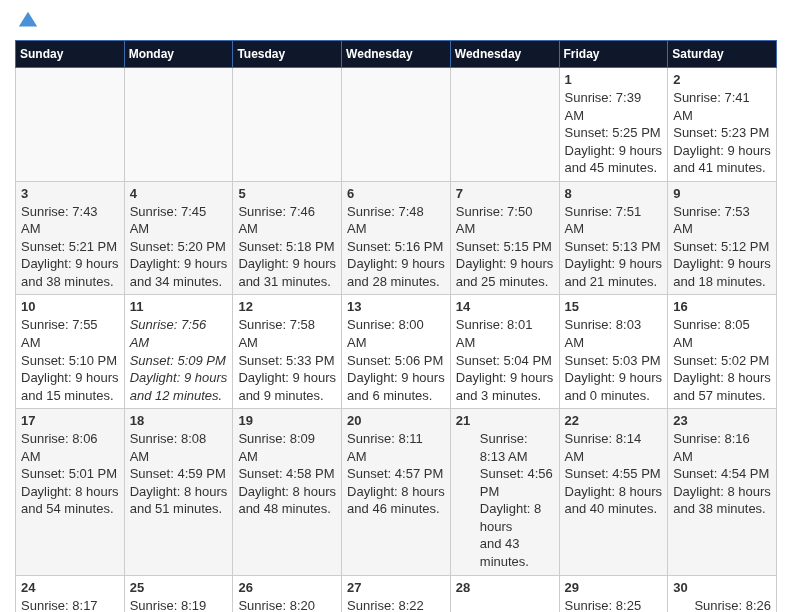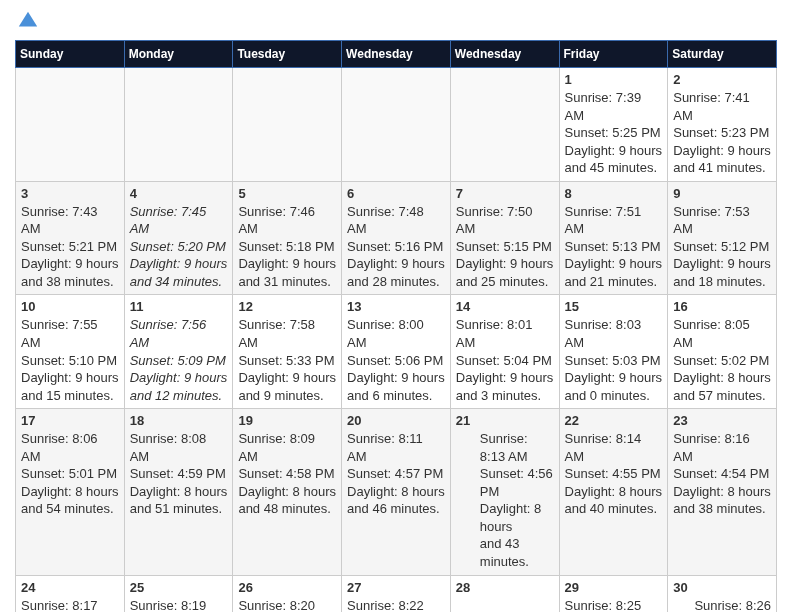--- a/index.html
+++ b/index.html
@@ -157,21 +157,21 @@
         <tr>
           <td>
             <span class="day-num">3</span>
             <div class="day-info" style="white-space: pre-line;">Sunrise: 7:43 AM
 Sunset: 5:21 PM
 Daylight: 9 hours
 and 38 minutes.</div>
           </td>
           <td>
             <span class="day-num">4</span>
-            <div class="day-info" style="white-space: pre-line; font-style: italic;">Sunrise: 7:45 AM
+            <div class="day-info" style="white-space: pre-line;">Sunrise: 7:45 AM
 Sunset: 5:20 PM
 Daylight: 9 hours
 and 34 minutes.</div>
           </td>
           <td>
             <span class="day-num">5</span>
             <div class="day-info" style="white-space: pre-line;">Sunrise: 7:46 AM
 Sunset: 5:18 PM
 Daylight: 9 hours
 and 31 minutes.</div>

